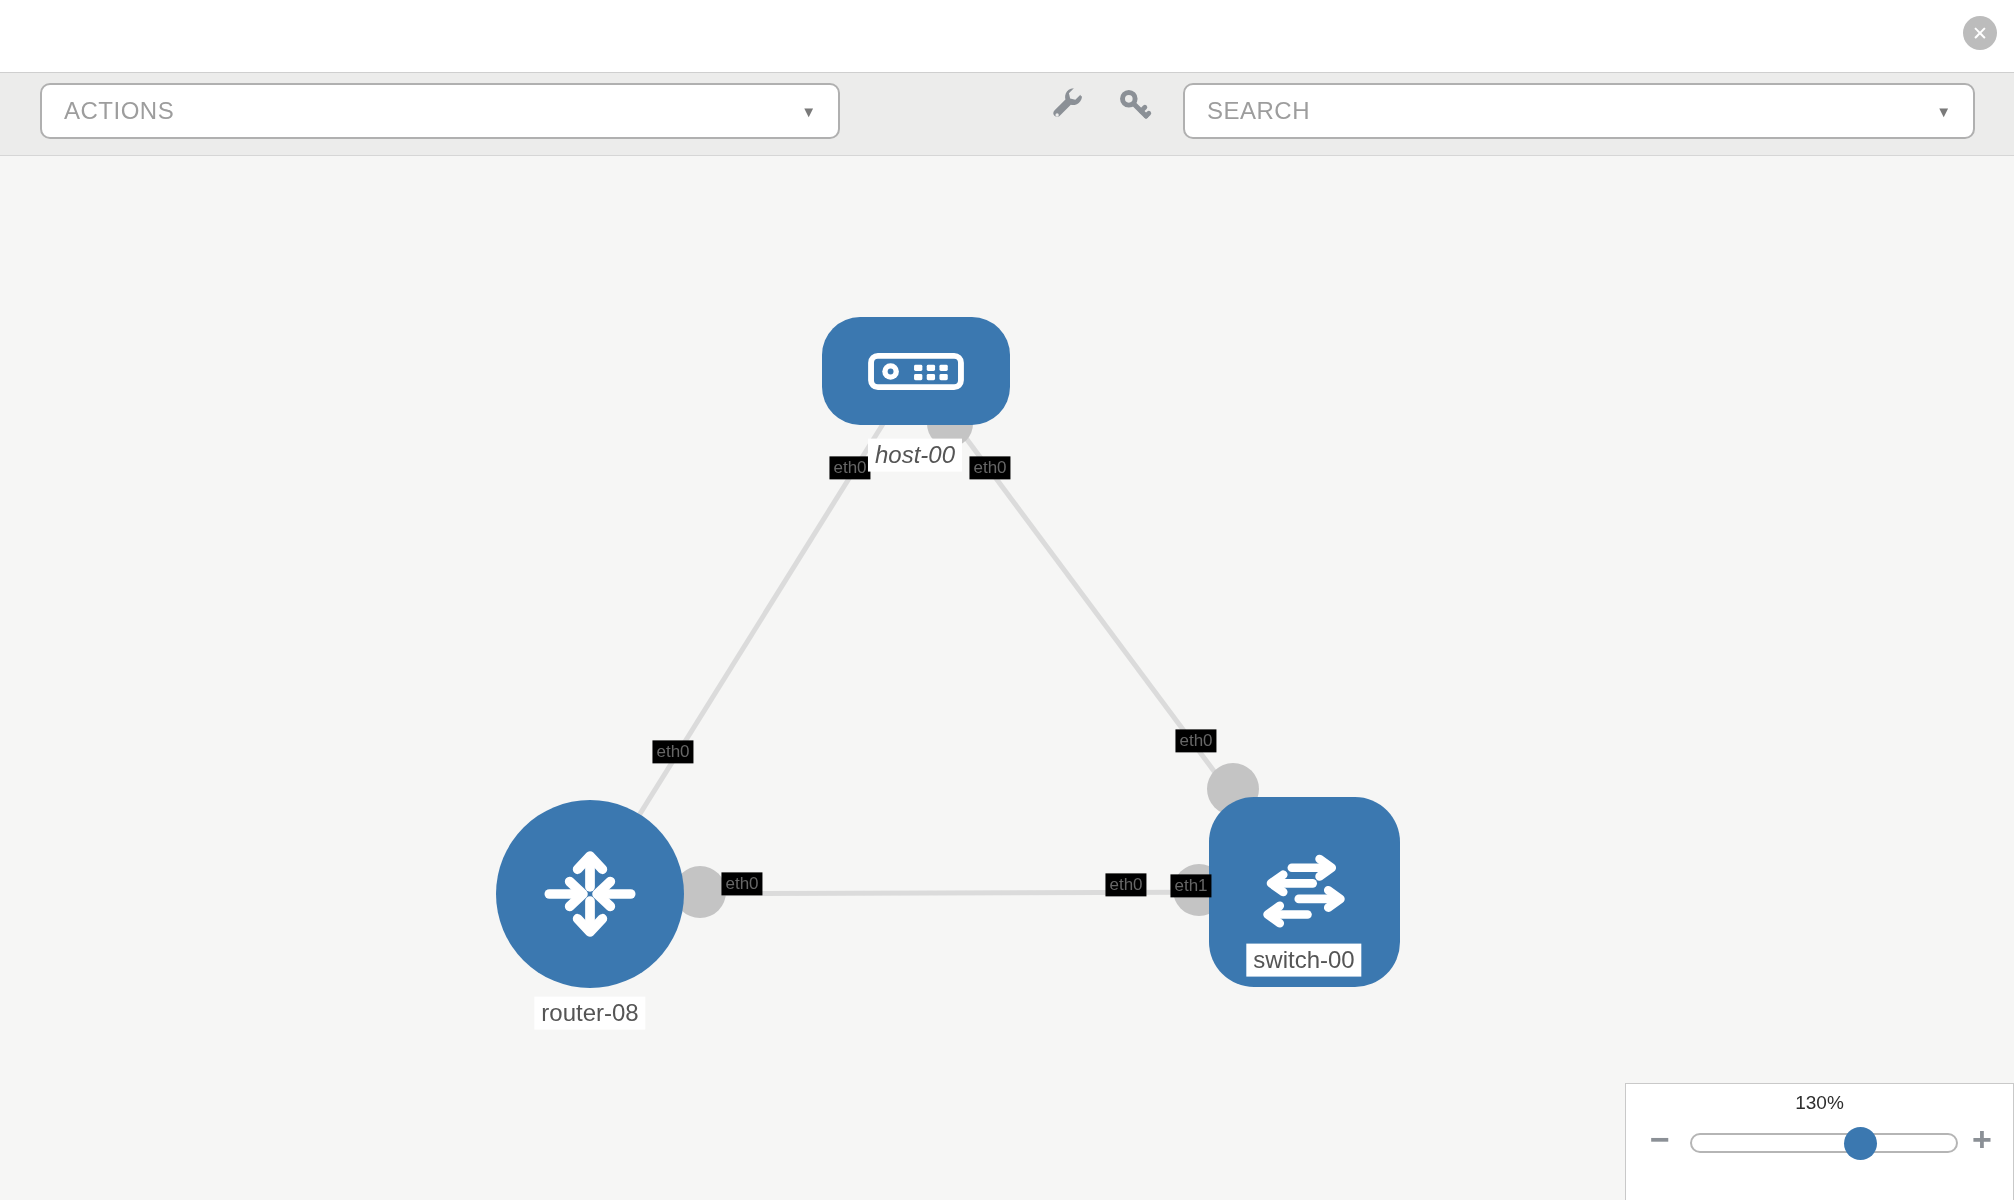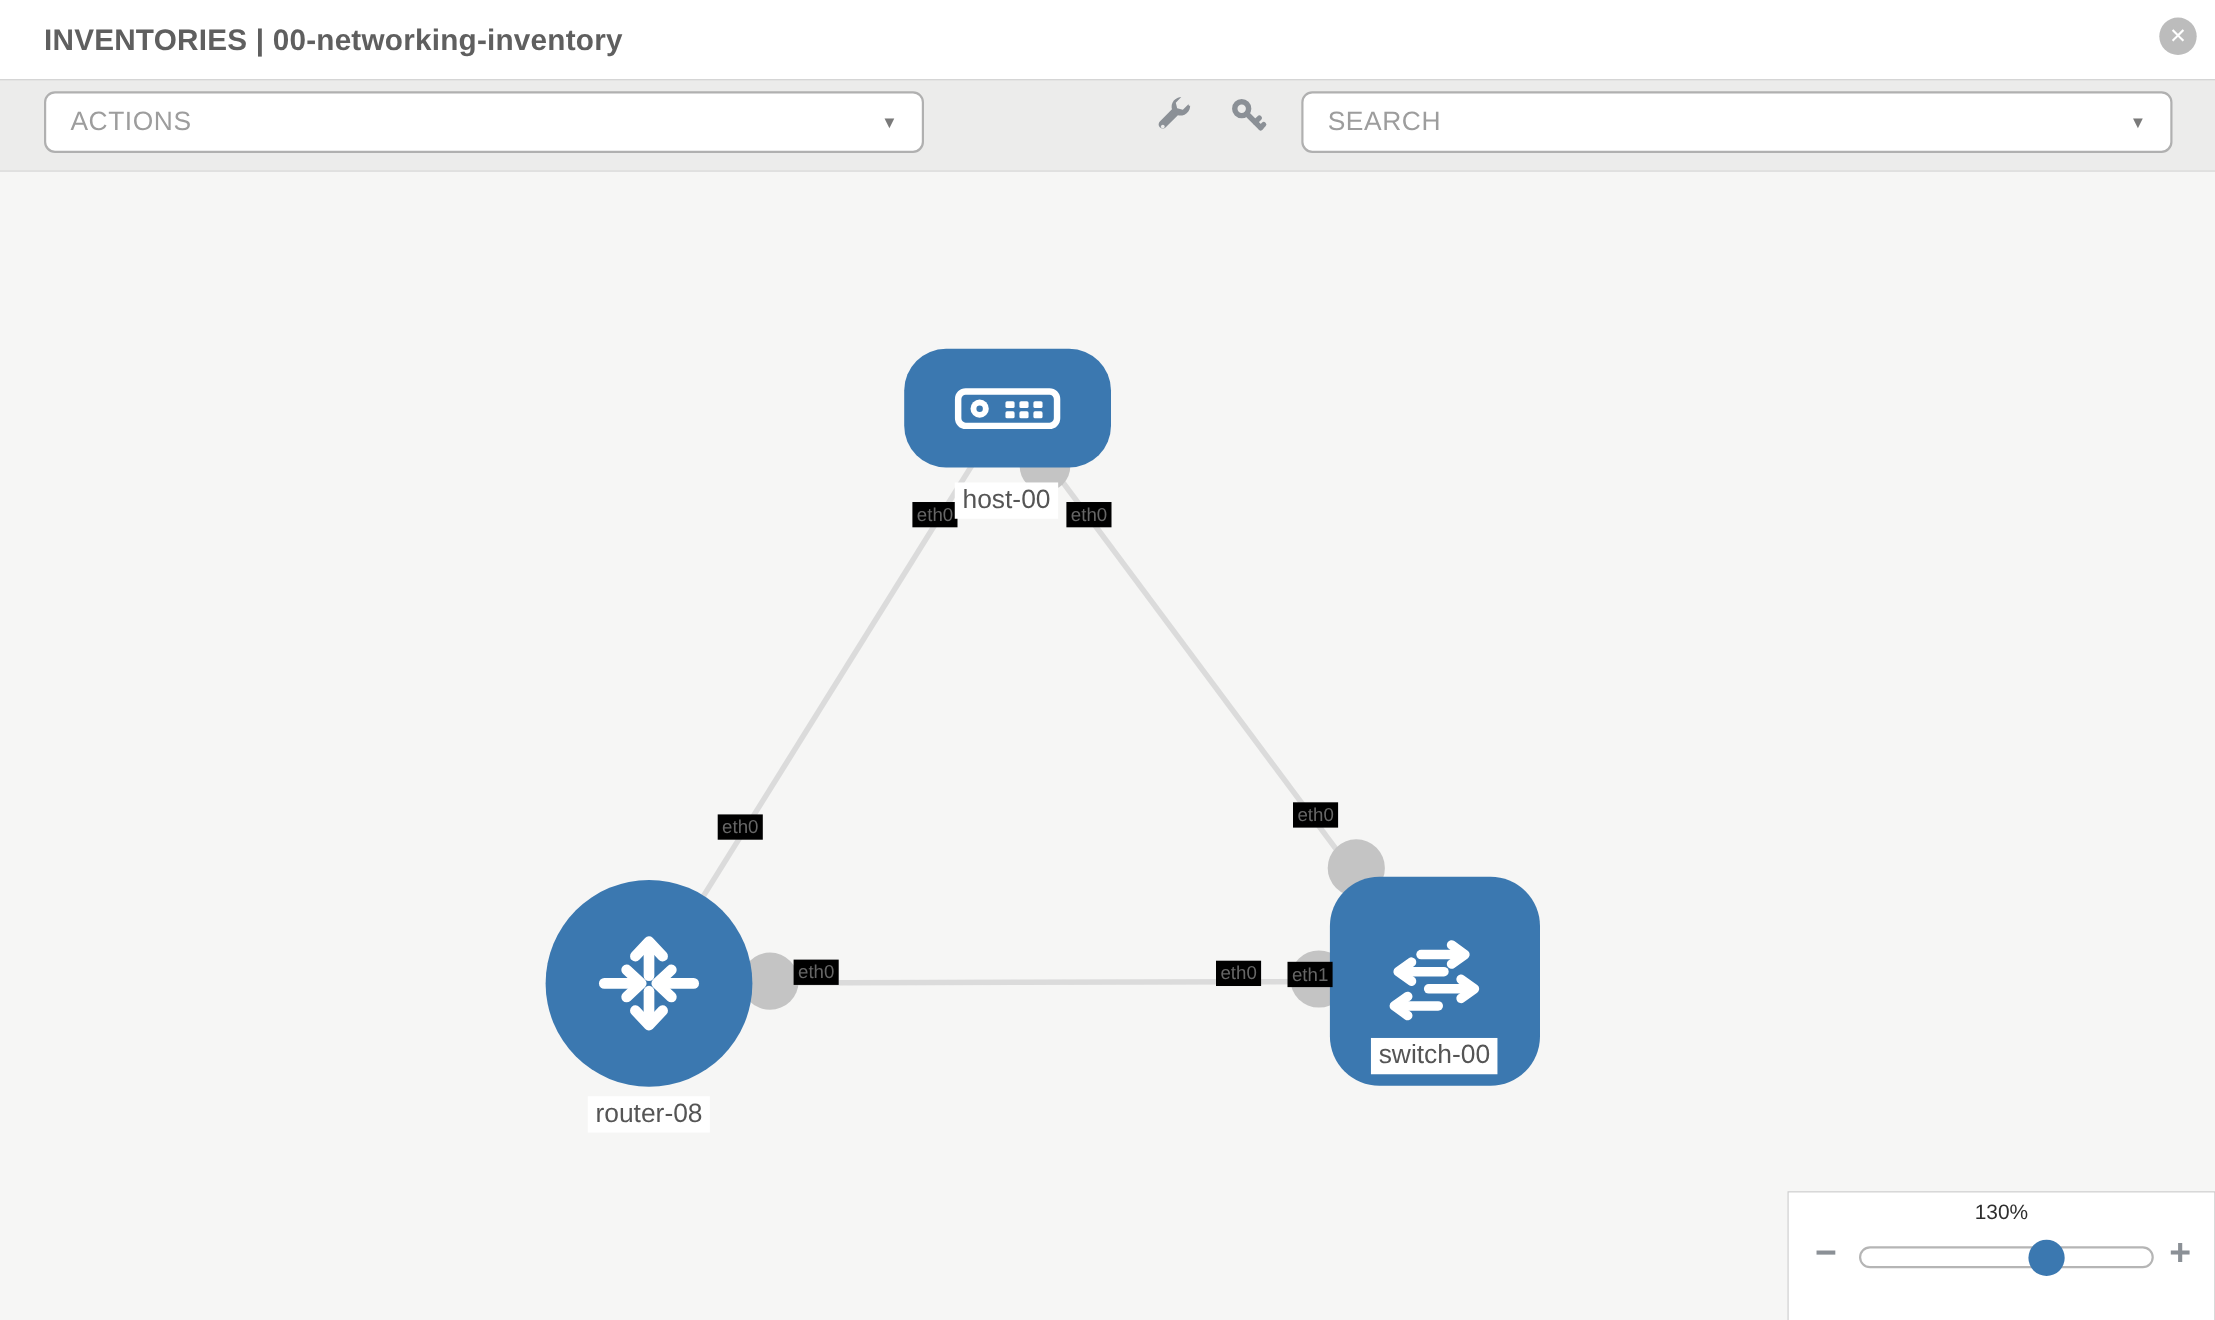--- a/index.html
+++ b/index.html
@@ -77,21 +77,20 @@
   }
   .zoom-thumb{
     position:absolute;width:33px;height:33px;border-radius:50%;
     background:#3b78b0;top:-8px;cursor:pointer;
   }
 </style>
 </head>
 <body>
 
 <div class="hdr">
-  <div class="hdr-title">INVENTORIES | 00-networking-inventory</div>
   <div class="close-btn">
     <span>✕</span>
   </div>
 </div>
 
 <div class="toolbar">
   <div class="select-box" style="left:40px;width:800px;">
     <span class="sel-label">ACTIONS</span>
     <span class="caret">▼</span>
   </div>
@@ -164,21 +163,21 @@
     <polyline points="32,76 18,86 32,96"></polyline>
   </svg>
     </div>
     <div class="iface-label" style="left: 850px; top: 468px;">eth0</div>
     <div class="iface-label" style="left: 990px; top: 468px;">eth0</div>
     <div class="iface-label" style="left: 673px; top: 752px;">eth0</div>
     <div class="iface-label" style="left: 1196px; top: 741px;">eth0</div>
     <div class="iface-label" style="left: 742px; top: 884px;">eth0</div>
     <div class="iface-label" style="left: 1126px; top: 885px;">eth0</div>
     <div class="iface-label" style="left: 1148px; top: 886px; margin-left: 43px;">eth1</div>
-    <div class="node-label" style="left: 915px; top: 455px;">host-00</div>
+    <div class="node-label" style="left: 915px; top: 455px; font-style: italic;">host-00</div>
     <div class="node-label" style="left: 590px; top: 1013px;">router-08</div>
     <div class="node-label" style="left: 1304px; top: 960px; text-align: right;">switch-00</div>
   </div>
 
 <div class="zoom-panel">
   <div class="zoom-value">130%</div>
   <div class="zoom-minus">
     <span>−</span>
   </div>
   <div class="zoom-track">

